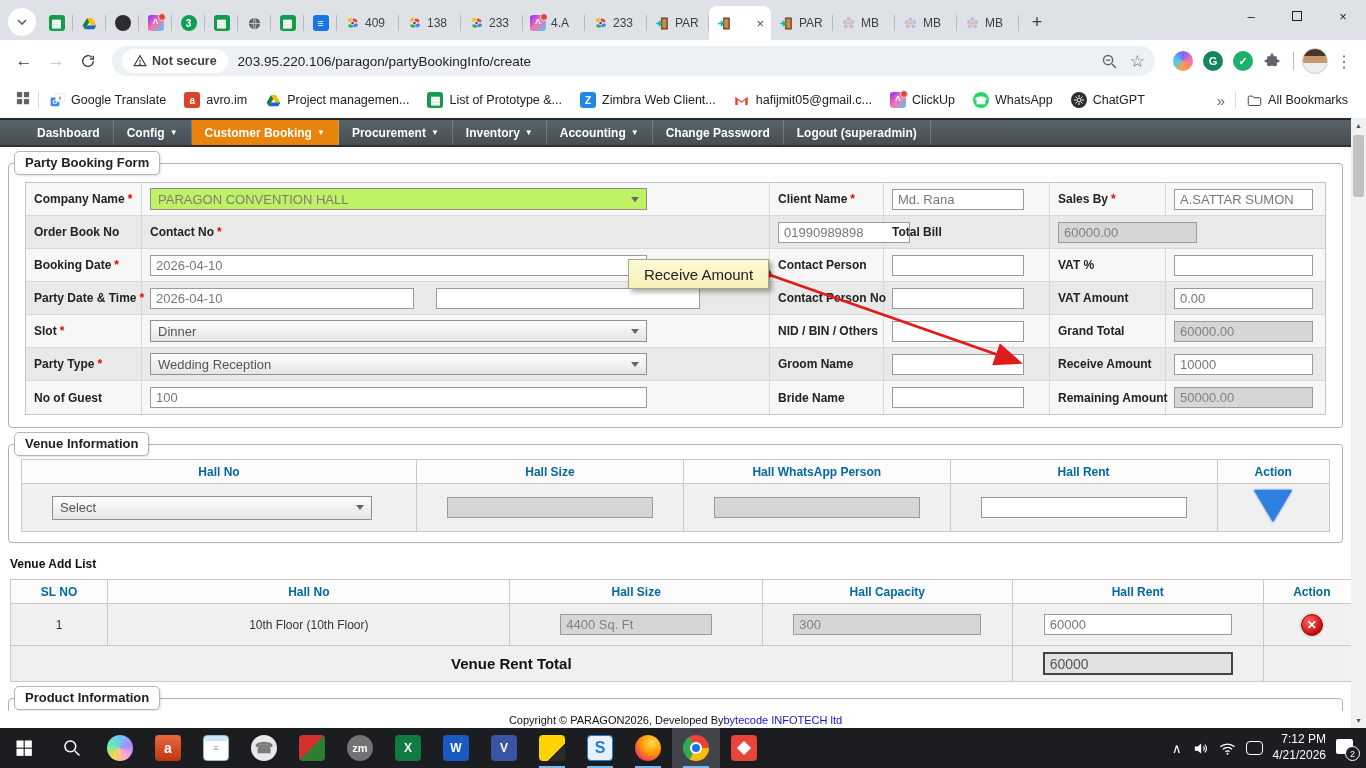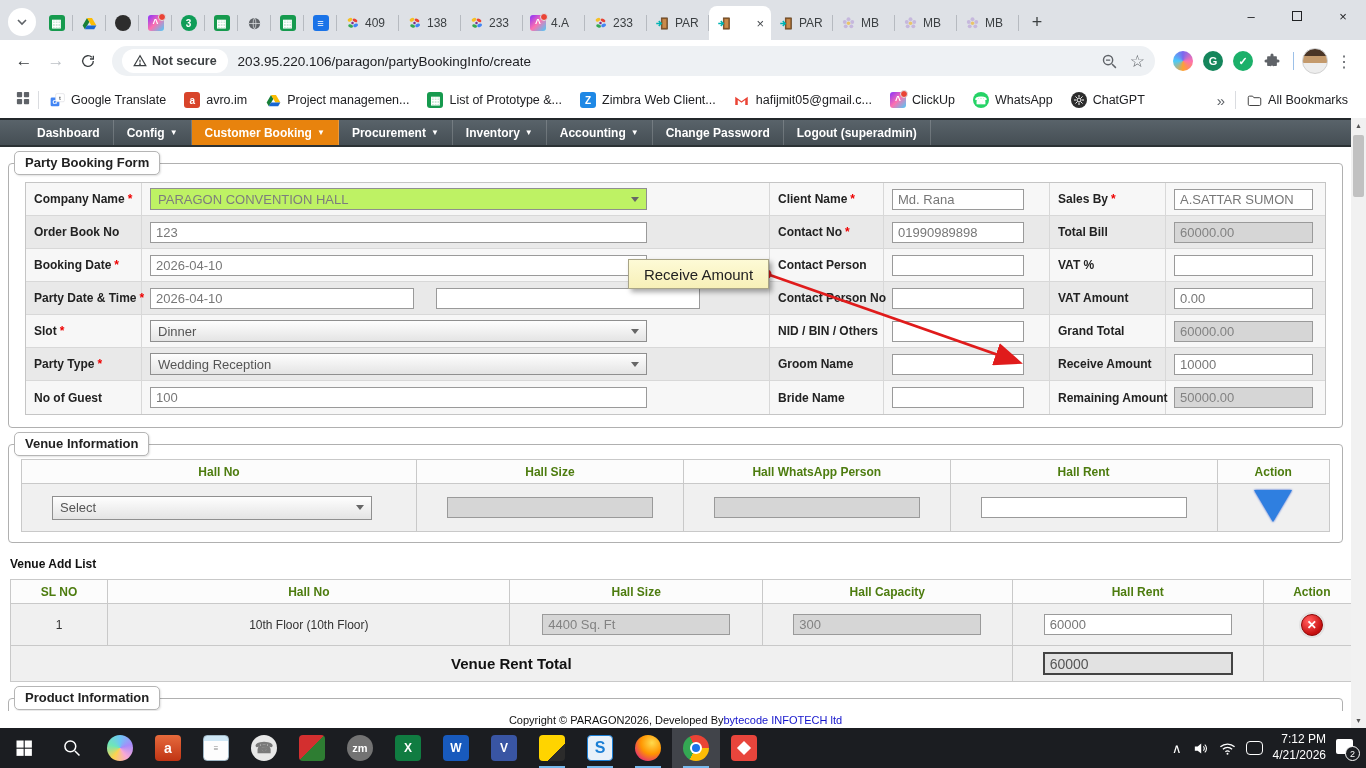--- a/index.html
+++ b/index.html
@@ -81,21 +81,21 @@
   .w-wide { width:497px; }
   .w-mid { width:132px; }
   .w-right { width:139px; }
   .w-half { width:264px; }
   .gap22 { margin-left:22px; }
   .sel { height:22px; border:1px solid #8f8f8f; background:linear-gradient(#fefefe,#e4e4e4); display:flex; align-items:center; justify-content:space-between; padding:0 7px; font-size:13px; color:#555; }
   .sel.disabledsel { background:#bef264; color:#7d7d7d; }
   .sel-car { width:0; height:0; border-left:4.5px solid transparent; border-right:4.5px solid transparent; border-top:5.5px solid #666; }
 
   table.vt { width:100%; border-collapse:collapse; }
-  table.vt th { border:1px solid #c9c9c9; background:#fcfcfc; font-size:12px; font-weight:bold; color:#4d7c0f; height:24px; }
+  table.vt th { border:1px solid #c9c9c9; background:#fcfcfc; font-size:12px; font-weight:bold; color:#0369a1; height:24px; }
   table.vt td { border:1px solid #c9c9c9; background:#f0f0f0; text-align:center; vertical-align:middle; }
   .vrow-h { height:48px; }
   .addlist-title { font-size:12px; font-weight:bold; color:#111; margin:14px 2px 8px 10px; }
   .vt2 { margin:0 10px; width:1331px; }
   .vt2 td { font-size:12px; color:#333; }
   .vt2 .datarow { height:42px; }
   .totrow td { background:#fff; height:36px; }
   .tot-label { font-size:15px; font-weight:bold; color:#111; }
   input.totin { width:190px; height:23px; border:2px solid #444; background:#e2e2e2; font-size:14px; color:#555; padding:0 5px; }
   .delx { display:inline-flex; width:22px; height:22px; border-radius:50%; background:radial-gradient(circle at 35% 30%,#f55 10%,#c40e0e 70%); border:1px solid #8d0a0a; box-shadow:0 0 0 2px #e2e2e2; color:#fff; font-weight:bold; font-size:12px; align-items:center; justify-content:center; }
@@ -513,23 +513,20 @@
           <div class="fcell">
               <input class="tin w-right" value="A.SATTAR SUMON" style="">
             </div>
         </div>
 
         <div class="frow">
           <div class="fcell">
               <span class="flabel"><span>Order Book No</span></span>
             </div>
           <div class="fcell">
-              <input class="tin w-wide" value="123" style="">
-            </div>
-          <div class="fcell">
               <span class="flabel"><span>Contact No</span><span class="req">*</span></span>
             </div>
           <div class="fcell">
               <input class="tin w-mid" value="01990989898" style="">
             </div>
           <div class="fcell">
               <span class="flabel"><span>Total Bill</span></span>
             </div>
           <div class="fcell">
               <input class="tin w-right" disabled="" value="60000.00" style="">
@@ -700,21 +697,21 @@
         <th>SL NO</th>
         <th>Hall No</th>
         <th>Hall Size</th>
         <th>Hall Capacity</th>
         <th>Hall Rent</th>
         <th>Action</th>
       </tr>
       <tr class="datarow">
         <td>1</td>
         <td>10th Floor (10th Floor)</td>
-        <td><input class="tin" style="width: 188px;" disabled="" value="4400 Sq. Ft"></td>
+        <td><input class="tin" style="width: 152px;" disabled="" value="4400 Sq. Ft"></td>
         <td><input class="tin" style="width: 188px;" disabled="" value="300"></td>
         <td><input class="tin" style="width: 188px;" value="60000"></td>
         <td><span class="delx">✕</span></td>
       </tr>
       <tr class="totrow">
         <td colspan="4"><span class="tot-label">Venue Rent Total</span></td>
         <td><input class="totin" disabled="" value="60000" style=""></td>
         <td></td>
       </tr>
     </tbody>

